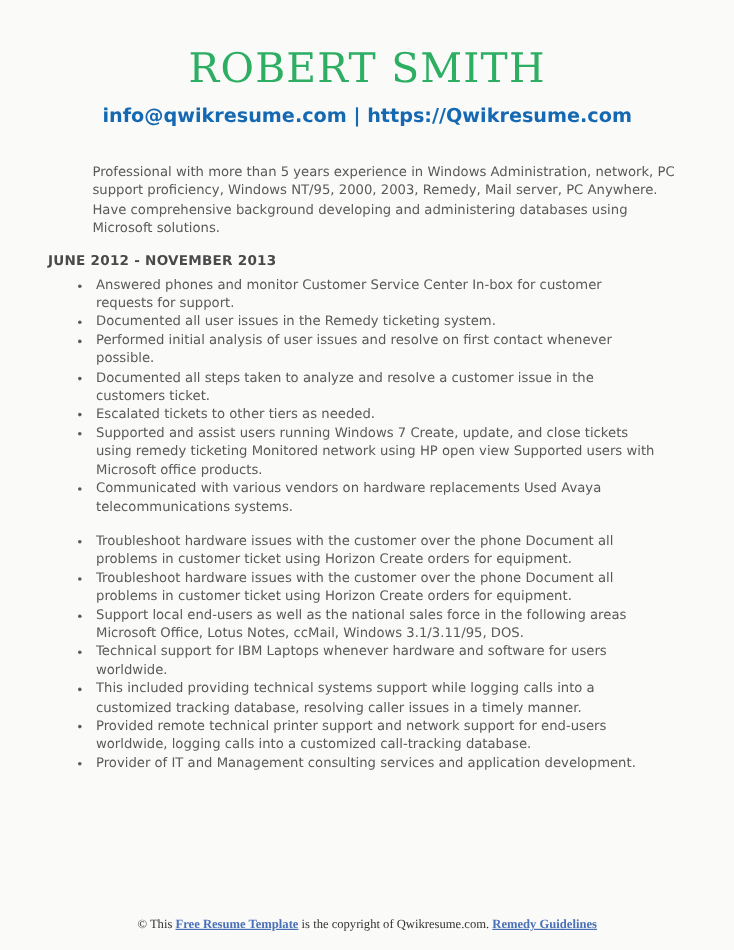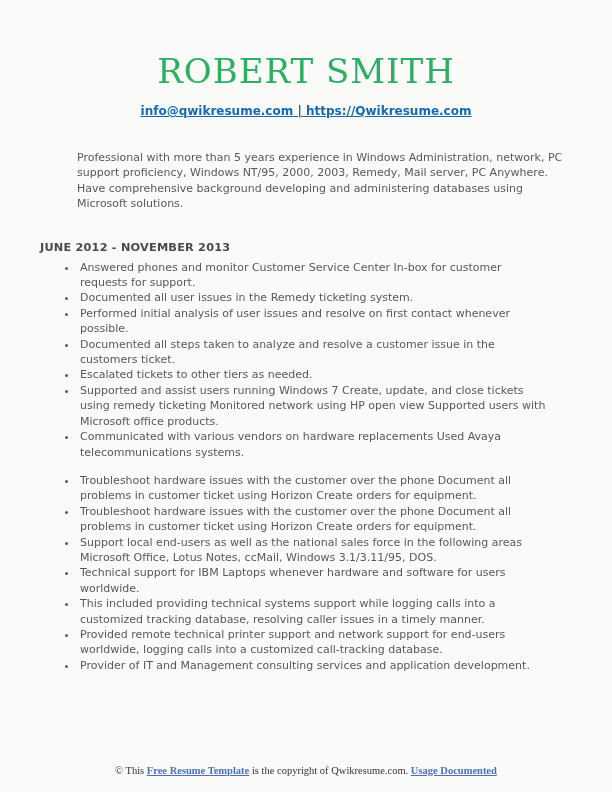--- a/index.html
+++ b/index.html
@@ -14,56 +14,55 @@
   html, body { background: #fafaf9; }
   .page {
     width: 612px;
     height: 792px;
     margin: 0 auto;
     background: var(--page-background);
     font-family: "DejaVu Sans", "Liberation Sans", sans-serif;
     position: relative;
     overflow: hidden;
   }
-  .header { text-align: center; padding-top: 52px; }
+  .header { text-align: center; padding-top: 38px; }
   .name {
     font-family: "DejaVu Serif", "Liberation Serif", serif;
     font-weight: 400;
     font-size: 34px;
     line-height: 38px;
     letter-spacing: 1px;
     color: var(--name-green);
   }
   .job-title {
     font-size: 18px;
     line-height: 22px;
     font-weight: bold;
     color: #4b4b4b;
     letter-spacing: 0.3px;
     margin-top: 2px;
   }
   .contact {
     margin-top: 14px;
-    font-size: 12px;
+    font-size: 16px;
     line-height: 14px;
     font-weight: bold;
     color: var(--contact-blue);
-    text-decoration: underline;
   }
   .contact a { color: var(--contact-blue); text-decoration: none; }
   .summary {
     margin: 32px 60px 0 77px;
     width: 487px;
     font-size: 11px;
     line-height: 15.4px;
     color: var(--body-text);
   }
   .sections { margin-left: 40px; margin-right: 36px; }
   .section { margin-top: 13px; }
-  .section:first-child { margin-top: 28px; }
+  .section:first-child { margin-top: 12px; }
   .section-dates {
     font-size: 11.3px;
     line-height: 15px;
     font-weight: bold;
     letter-spacing: 0.2px;
     color: #4a4a4a;
   }
   .section-title {
     font-size: 12.2px;
     line-height: 15px;
@@ -133,16 +132,16 @@
           <li>Support local end-users as well as the national sales force in the following areas Microsoft Office, Lotus Notes, ccMail, Windows 3.1/3.11/95, DOS.</li>
           <li>Technical support for IBM Laptops whenever hardware and software for users worldwide.</li>
           <li>This included providing technical systems support while logging calls into a customized tracking database, resolving caller issues in a timely manner.</li>
           <li>Provided remote technical printer support and network support for end-users worldwide, logging calls into a customized call-tracking database.</li>
           <li>Provider of IT and Management consulting services and application development.</li>
         </ul>
     </div>
   </div>
 
   <div class="footer">
-    <span>© This </span><a href="#">Free Resume Template</a><span> is the copyright of Qwikresume.com. </span><a href="#">Usage Documented</a>
+    <span>© This </span><a href="#">Free Resume Template</a><span> is the copyright of Qwikresume.com. </span><a href="#">Remedy Guidelines</a>
   </div>
 
 </div>
 
 </body></html>

